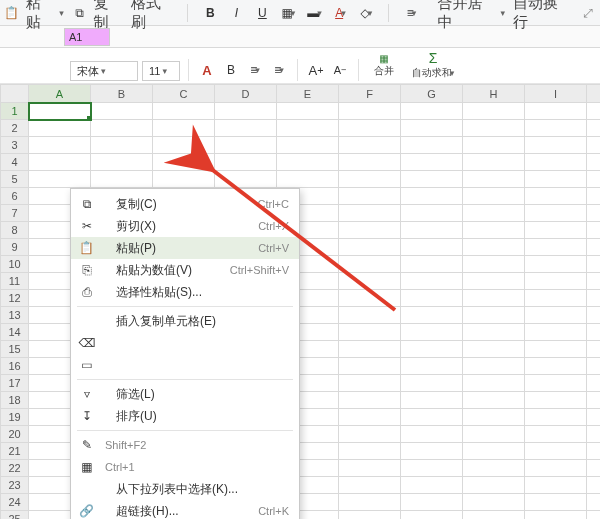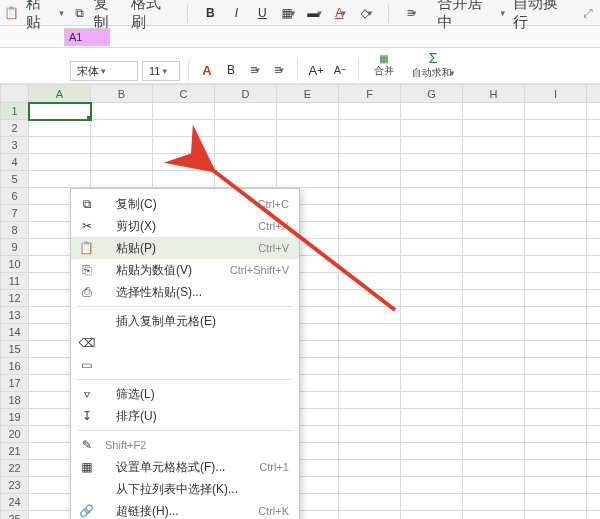--- a/index.html
+++ b/index.html
@@ -556,21 +556,20 @@
         <span class="txt">排序(U)</span>
         <span class="sc"></span>
       </div>
       <div class="div"></div>
       <div class="row">
         <span class="icoSlot">✎</span>
         <span class="sc">Shift+F2</span>
       </div>
       <div class="row">
         <span class="icoSlot">▦</span>
-        <span class="txt">设置单元格格式(F)...</span>
         <span class="sc">Ctrl+1</span>
       </div>
       <div class="row">
         <span class="icoSlot"></span>
         <span class="txt">从下拉列表中选择(K)...</span>
         <span class="sc"></span>
       </div>
       <div class="row">
         <span class="icoSlot">🔗</span>
         <span class="txt">超链接(H)...</span>

